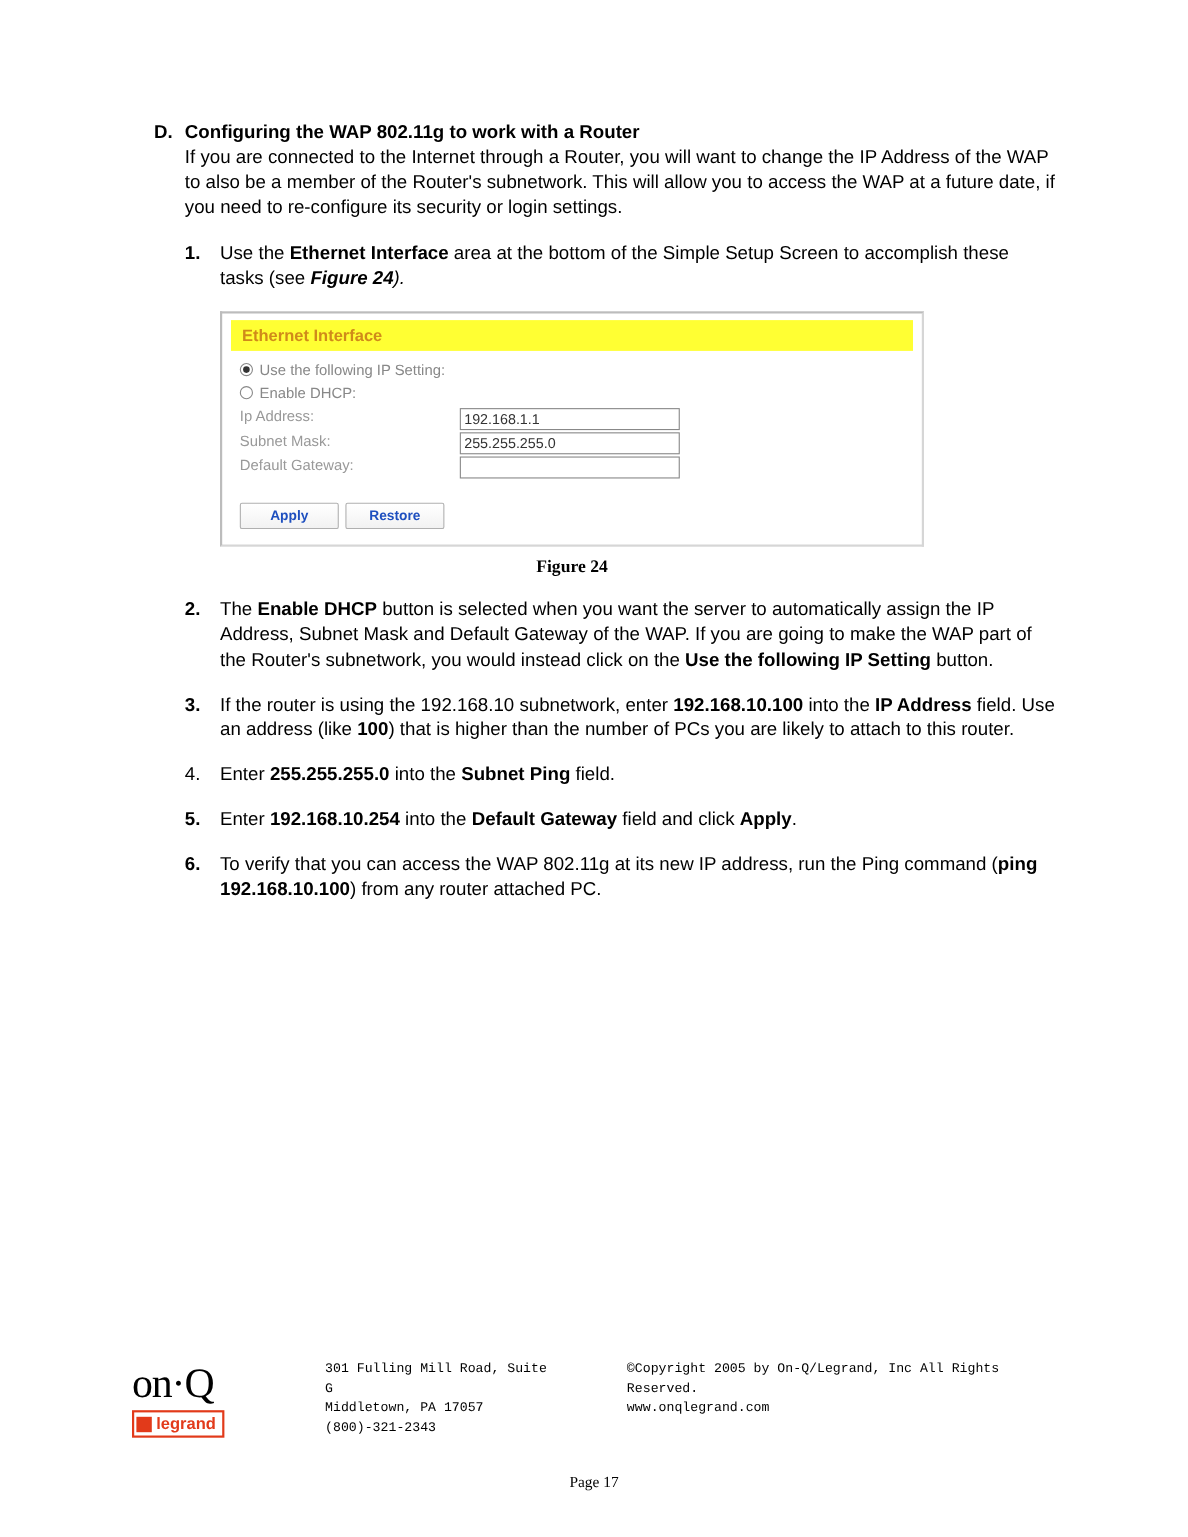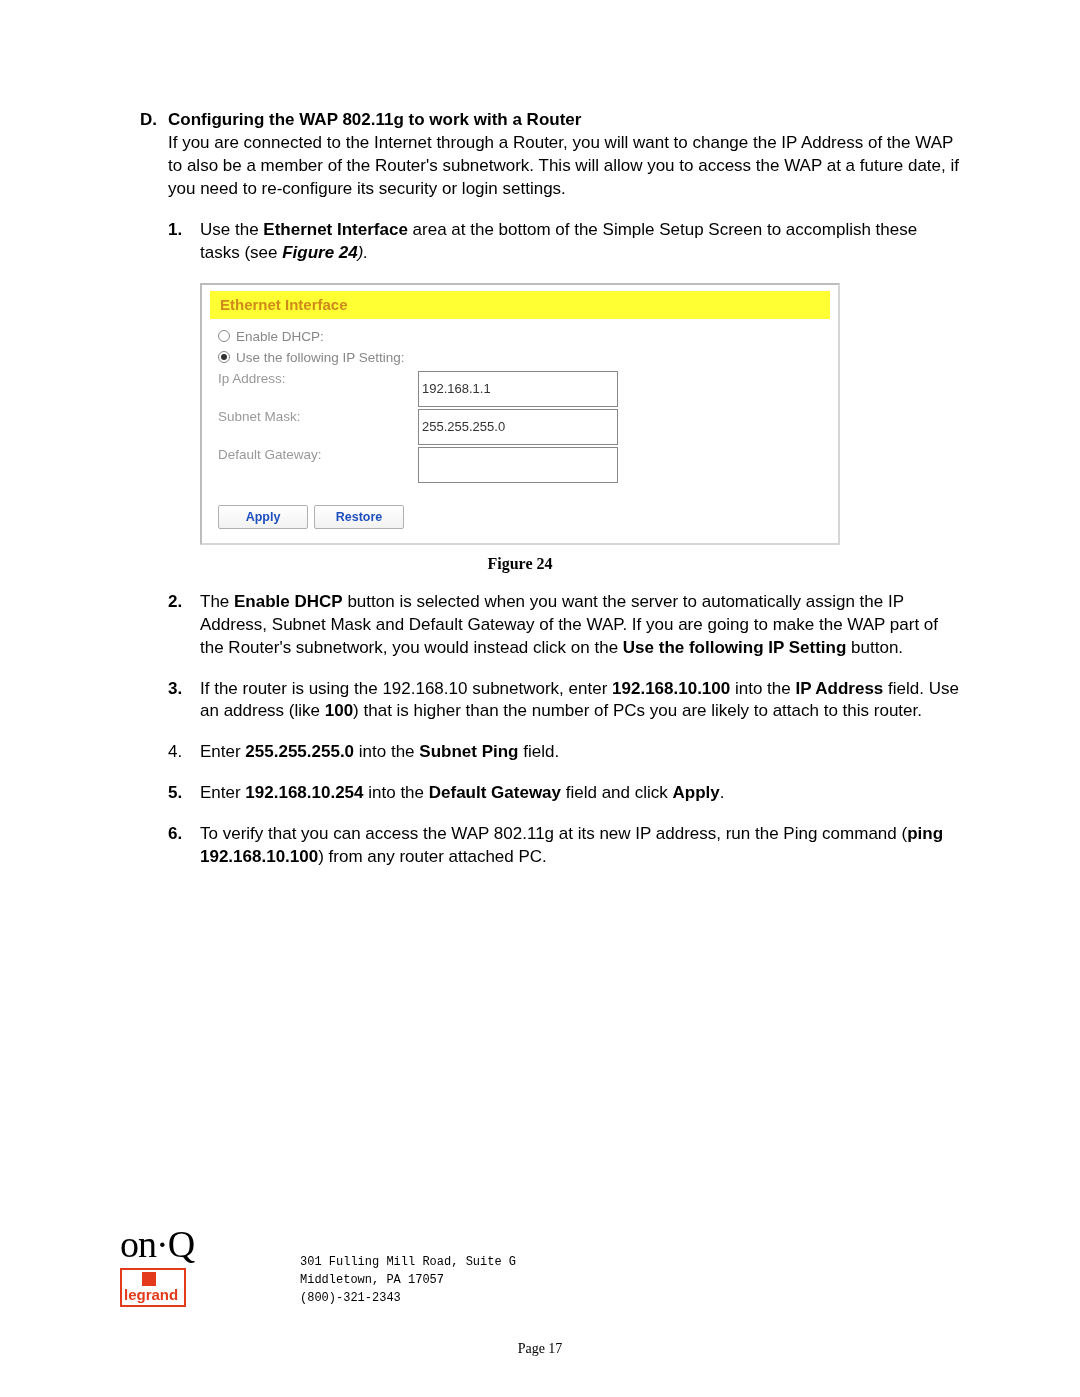--- a/index.html
+++ b/index.html
@@ -103,21 +103,21 @@
   .eth-field-row {
     display: flex;
     margin-bottom: 2px;
   }
   .eth-label {
     width: 200px;
     color: #999;
   }
   .eth-input {
     width: 200px;
-    height: 36px;
+    height: 20px;
     border: 1px solid #888;
     font-size: 13px;
     padding: 1px 3px;
     font-family: Arial, sans-serif;
     color: #333;
     background: #fff;
   }
   .eth-buttons {
     margin-top: 22px;
     display: flex;
@@ -162,21 +162,20 @@
     font-family: "Times New Roman", serif;
     font-size: 38px;
     letter-spacing: -1px;
   }
   .logo-legrand-wrap {
     border: 2px solid #e23a1a;
     display: inline-flex;
     align-items: center;
     padding: 2px 6px 2px 2px;
     margin-top: 2px;
-    flex-direction: column;
   }
   .logo-sq {
     width: 14px; height: 14px;
     background: #e23a1a;
     margin-right: 4px;
   }
   .logo-legrand {
     color: #e23a1a;
     font-weight: bold;
     font-size: 15px;
@@ -218,26 +217,26 @@
     </li>
   </ol>
 
   <div class="figure-wrap">
     <div class="eth-box">
       <div class="eth-title-bar">
         <span class="eth-title">Ethernet Interface</span>
       </div>
       <div class="eth-body">
         <div class="eth-row">
+          <span class="radio selected"></span>
+          <span>Use the following IP Setting:</span>
+        </div>
+        <div class="eth-row">
           <span class="radio"></span>
           <span>Enable DHCP:</span>
-        </div>
-        <div class="eth-row">
-          <span class="radio selected"></span>
-          <span>Use the following IP Setting:</span>
         </div>
         <div class="eth-field-row">
           <span class="eth-label">Ip Address:</span>
           <input class="eth-input" value="192.168.1.1" style="">
         </div>
         <div class="eth-field-row">
           <span class="eth-label">Subnet Mask:</span>
           <input class="eth-input" value="255.255.255.0" style="">
         </div>
         <div class="eth-field-row">
@@ -295,16 +294,20 @@
       <span class="logo-sq"></span>
       <span class="logo-legrand">legrand</span>
     </div>
   </div>
   <div class="footer-cols">
     <div>
       <div>301 Fulling Mill Road, Suite G</div>
       <div>Middletown, PA   17057</div>
       <div>(800)-321-2343</div>
     </div>
+    <div>
+      <div>©Copyright 2005 by On-Q/Legrand, Inc All Rights Reserved.</div>
+      <div>www.onqlegrand.com</div>
+    </div>
   </div>
 </div>
 
 <div class="page-num">Page 17</div>
 
 </body></html>

